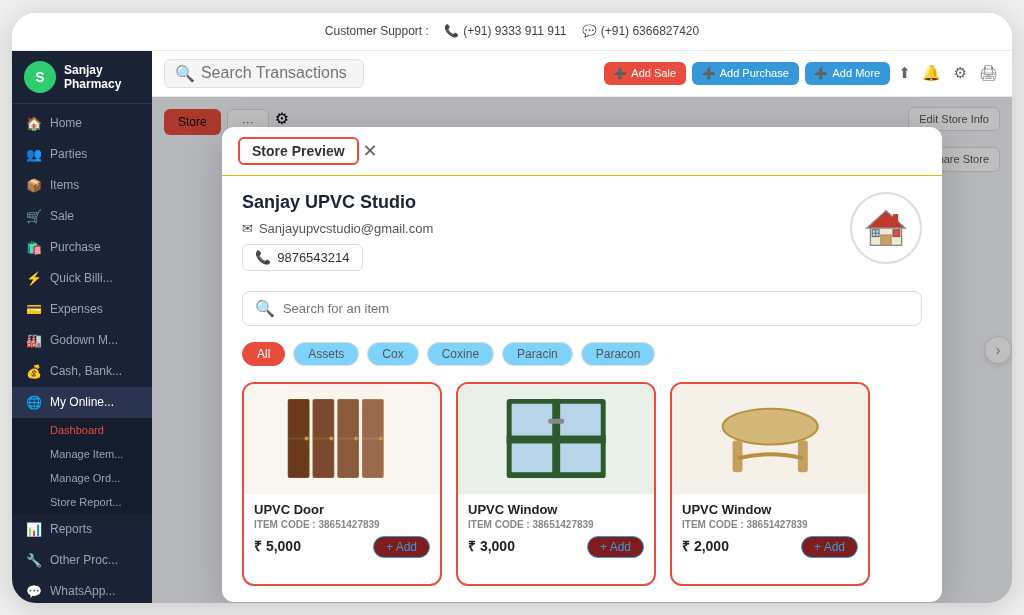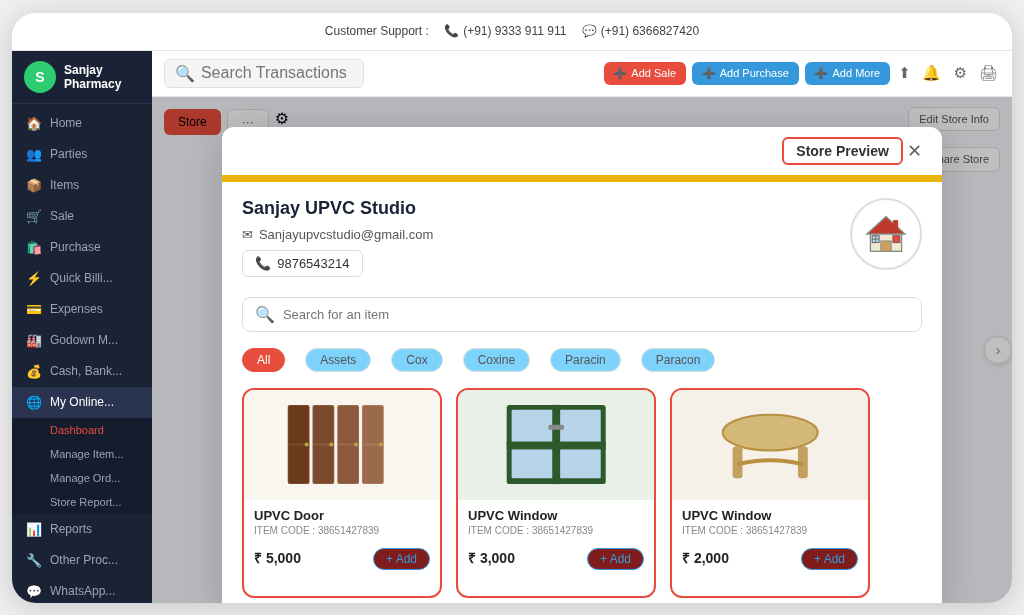--- a/index.html
+++ b/index.html
@@ -235,24 +235,24 @@
       border-radius: 12px;
       width: 720px;
       max-height: 510px;
       box-shadow: 0 8px 40px rgba(0,0,0,0.18);
       display: flex;
       flex-direction: column;
       overflow: hidden;
     }
     .modal-header {
       padding: 10px 16px;
-      border-bottom: 7px solid #eab308;
-      display: flex;
-      align-items: center;
-      justify-content: flex-end;
+      border-bottom: 1px solid #eab308;
+      display: flex;
+      align-items: center;
+      justify-content: flex-start;
     }
     .modal-title-box {
       border: 2px solid #e74c3c;
       border-radius: 6px;
       padding: 4px 12px;
       font-size: 14px;
       font-weight: 600;
       color: #333;
     }
     .modal-close {
@@ -333,21 +333,21 @@
     .store-search input {
       border: none;
       outline: none;
       font-size: 13px;
       color: #999;
       width: 100%;
     }
     
     .category-pills {
       display: flex;
-      gap: 20px;
+      gap: 8px;
       margin-bottom: 16px;
       flex-wrap: wrap;
     }
     .pill {
       border: 1px solid #ddd;
       border-radius: 20px;
       padding: 4px 14px;
       font-size: 12px;
       color: #555;
       cursor: pointer;
@@ -389,21 +389,22 @@
     }
     .product-name {
       font-size: 13px;
       font-weight: 700;
       color: #222;
       margin-bottom: 2px;
     }
     .product-code {
       font-size: 10px;
       color: #888;
-      margin-bottom: 12px;
+      margin-bottom: 6px;
+      font-weight: bold;
     }
     .product-footer {
       display: flex;
       align-items: flex-start;
       justify-content: space-between;
     }
     .product-price {
       font-size: 14px;
       font-weight: 700;
       color: #222;

